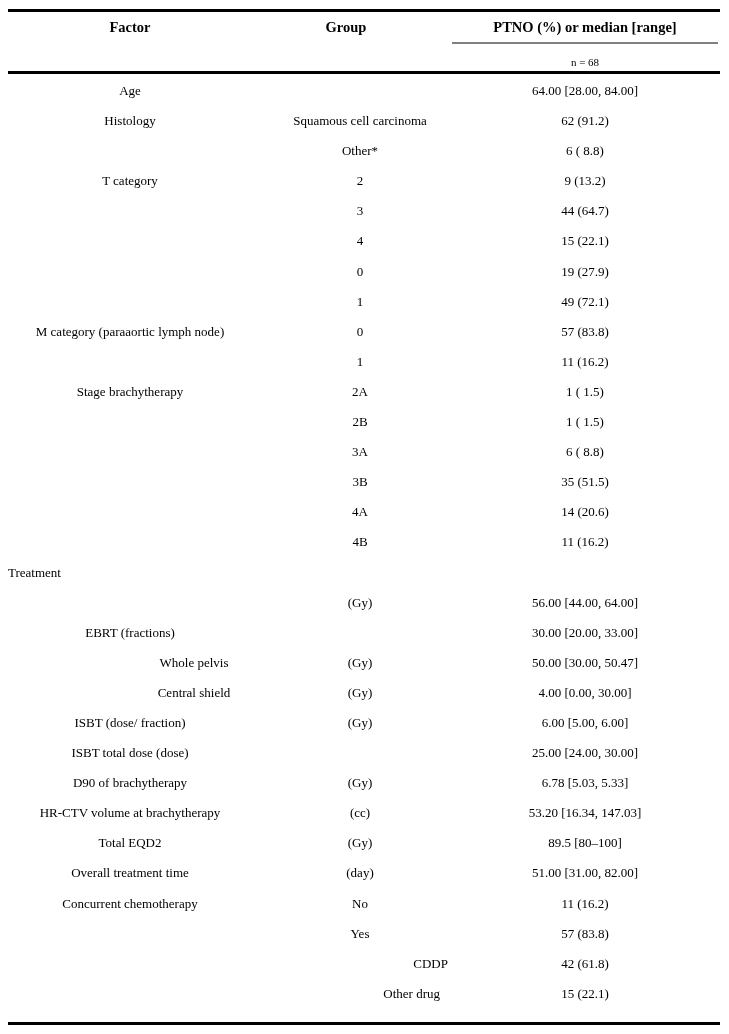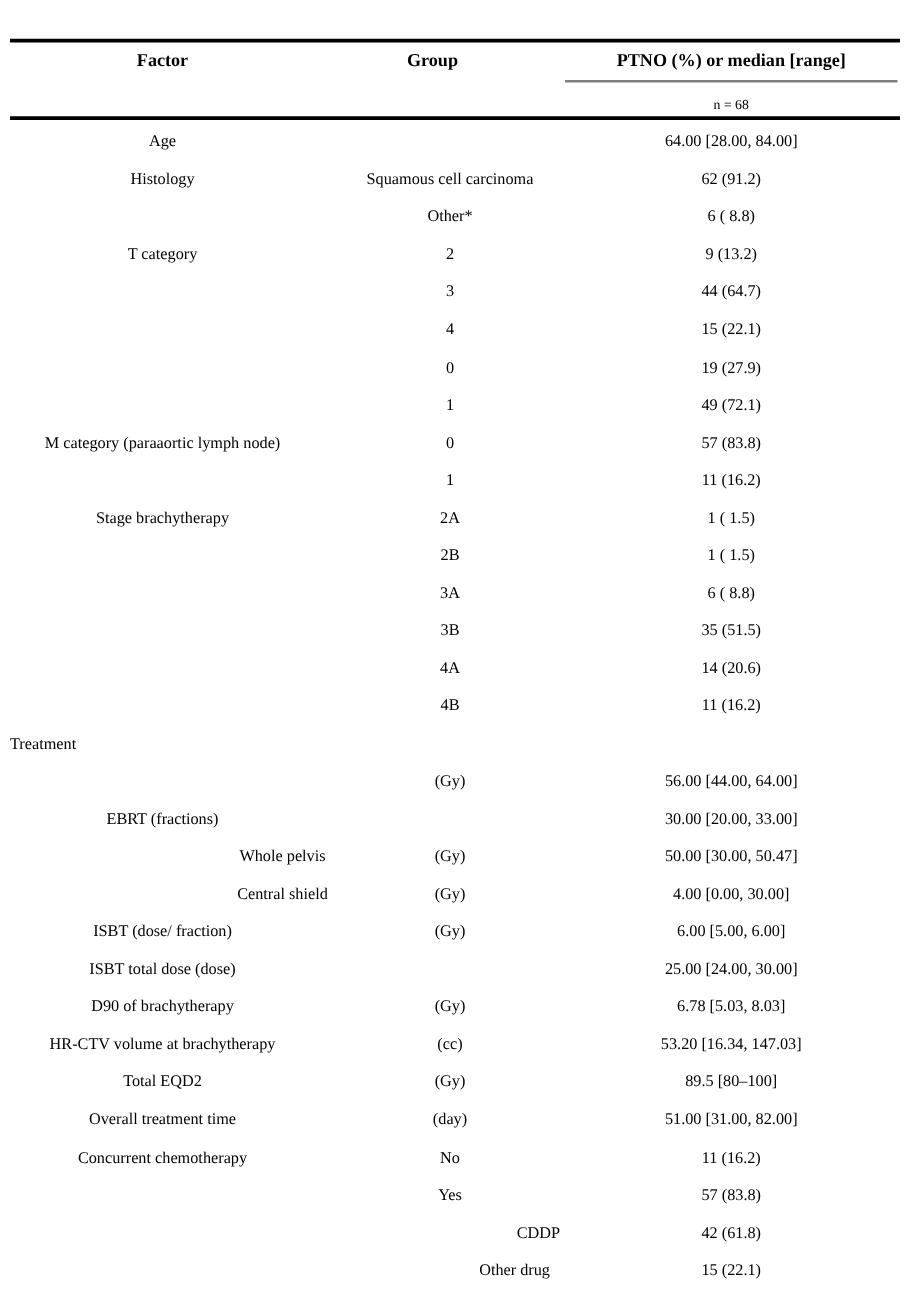--- a/index.html
+++ b/index.html
@@ -13,21 +13,20 @@
     font-family: "Liberation Serif", "DejaVu Serif", serif;
     color: #000000;
     -webkit-font-smoothing: antialiased;
   }
 
   #table-root {
     position: relative;
     width: 729px;
     height: 969px;
     box-sizing: border-box;
-    margin-top: 22px;
   }
 
   
   .rule {
     position: absolute;
     left: 8px;
     width: 712px;
     background: #000000;
   }
   .rule-top    { top: 9px;   height: 3px; }
@@ -95,21 +94,21 @@
     overflow: visible;
   }
   
   .c-factor {
     left: 0;
     width: 260px;
     text-align: center;
   }
   .c-factor.lvl-flush  { text-align: left; padding-left: 8px; width: 252px; }
   .c-factor.lvl-1      { padding-left: 22px; }
-  .c-factor.lvl-3      { padding-left: 96px; }
+  .c-factor.lvl-3      { padding-left: 64px; }
 
   .c-group {
     left: 262px;
     width: 196px;
     text-align: center;
   }
   .c-group.g-deep  { text-align: right; padding-right: 10px; width: 186px; }
   .c-group.g-deep2 { text-align: right; padding-right: 18px; width: 178px; }
 
   .c-value {
@@ -247,21 +246,21 @@
         <div class="cell c-value">6.00 [5.00, 6.00]</div>
       </div>
       <div class="row">
         <div class="cell c-factor ">ISBT total dose (dose)</div>
         <div class="cell c-group "></div>
         <div class="cell c-value">25.00 [24.00, 30.00]</div>
       </div>
       <div class="row">
         <div class="cell c-factor ">D90 of brachytherapy</div>
         <div class="cell c-group ">(Gy)</div>
-        <div class="cell c-value">6.78 [5.03, 8.03]</div>
+        <div class="cell c-value">6.78 [5.03, 5.33]</div>
       </div>
       <div class="row">
         <div class="cell c-factor ">HR-CTV volume at brachytherapy</div>
         <div class="cell c-group ">(cc)</div>
         <div class="cell c-value">53.20 [16.34, 147.03]</div>
       </div>
       <div class="row">
         <div class="cell c-factor ">Total EQD2</div>
         <div class="cell c-group ">(Gy)</div>
         <div class="cell c-value">89.5 [80–100]</div>

